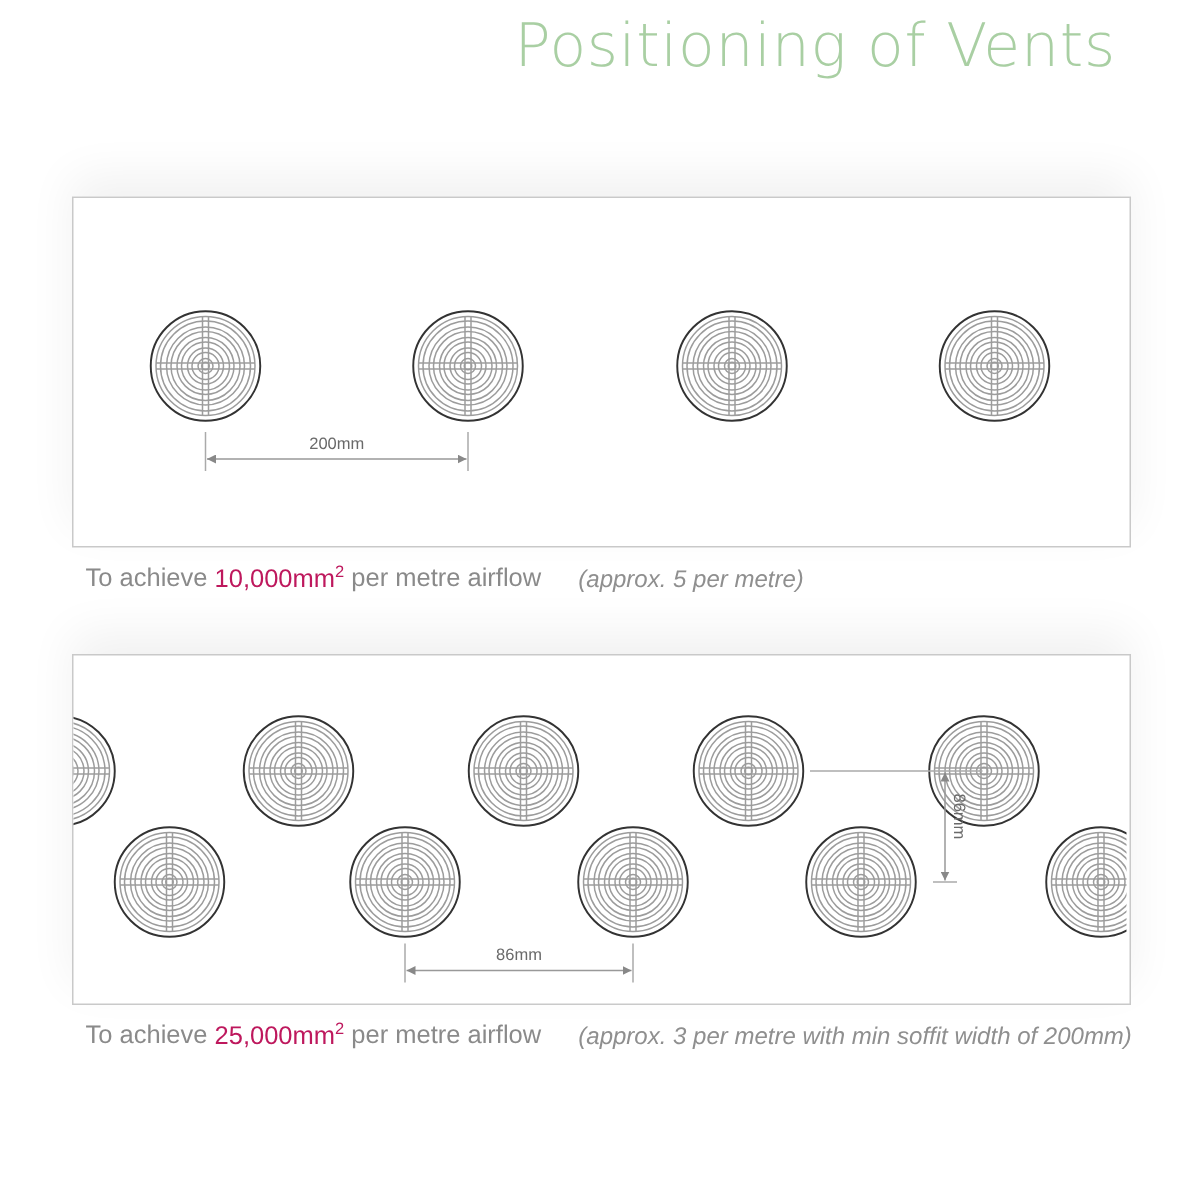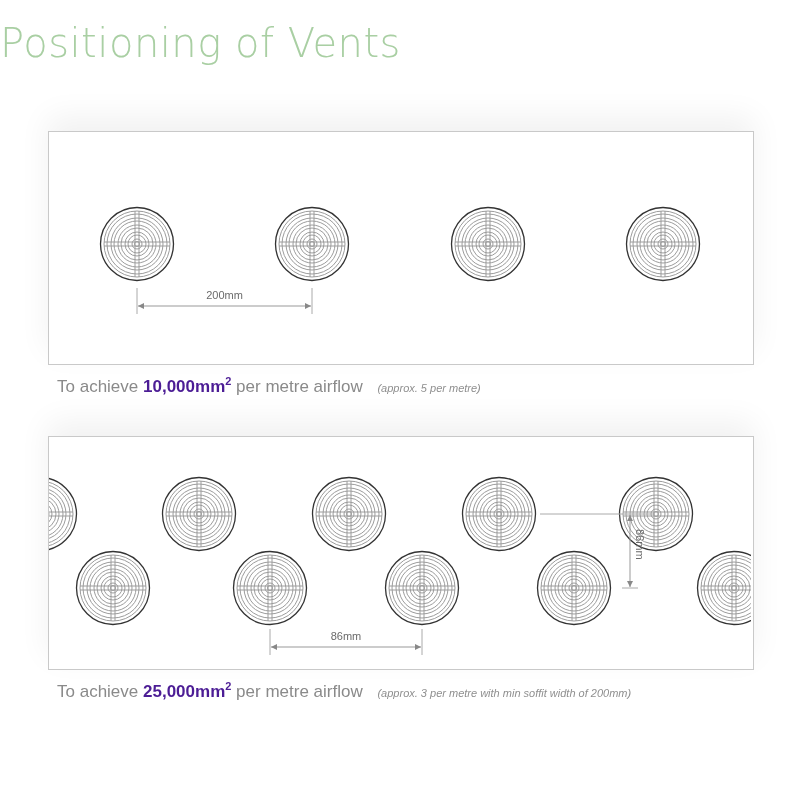--- a/index.html
+++ b/index.html
@@ -1,24 +1,24 @@
 <!DOCTYPE html>
 <html><head>
 <meta charset="utf-8">
 <style>
   html,body{margin:0;padding:0;background:#ffffff;}
   body{width:800px;height:800px;position:relative;overflow:hidden;font-family:"Liberation Sans",sans-serif;}
-  .title{position:absolute;left:0;top:20px;width:744px;text-align:left;font-family:"DejaVu Sans",sans-serif;font-weight:200;font-size:40px;color:#a9cfa3;letter-spacing:0.5px;}
+  .title{position:absolute;left:0;top:8px;width:744px;text-align:right;font-family:"DejaVu Sans",sans-serif;font-weight:200;font-size:40px;color:#a9cfa3;letter-spacing:0.5px;}
   .panel{position:absolute;left:48px;width:704px;background:#fff;border:1px solid #c9c9c9;box-shadow:0 -14px 30px rgba(0,0,0,0.06);overflow:hidden;}
   #p1{top:131px;height:232px;}
   #p2{top:436px;height:232px;}
   .caption{position:absolute;left:57px;font-size:17px;color:#8a8a8a;white-space:nowrap;}
-  .caption b{color:#4c1d95;font-weight:bold;}
+  .caption b{color:#be185d;font-weight:normal;}
   .caption sup{font-size:11px;}
-  .caption i{font-size:11px;color:#8f8f8f;margin-left:10px;}
+  .caption i{font-size:16px;color:#8f8f8f;margin-left:20px;}
   #c1{top:375px;}
   #c2{top:680px;}
   svg{position:absolute;left:0;top:0;}
   .dimlabel{font-family:"Liberation Sans",sans-serif;font-size:11px;fill:#6a6a6a;}
 </style>
 </head>
 <body>
 
 <div class="title">Positioning of Vents</div>
 

